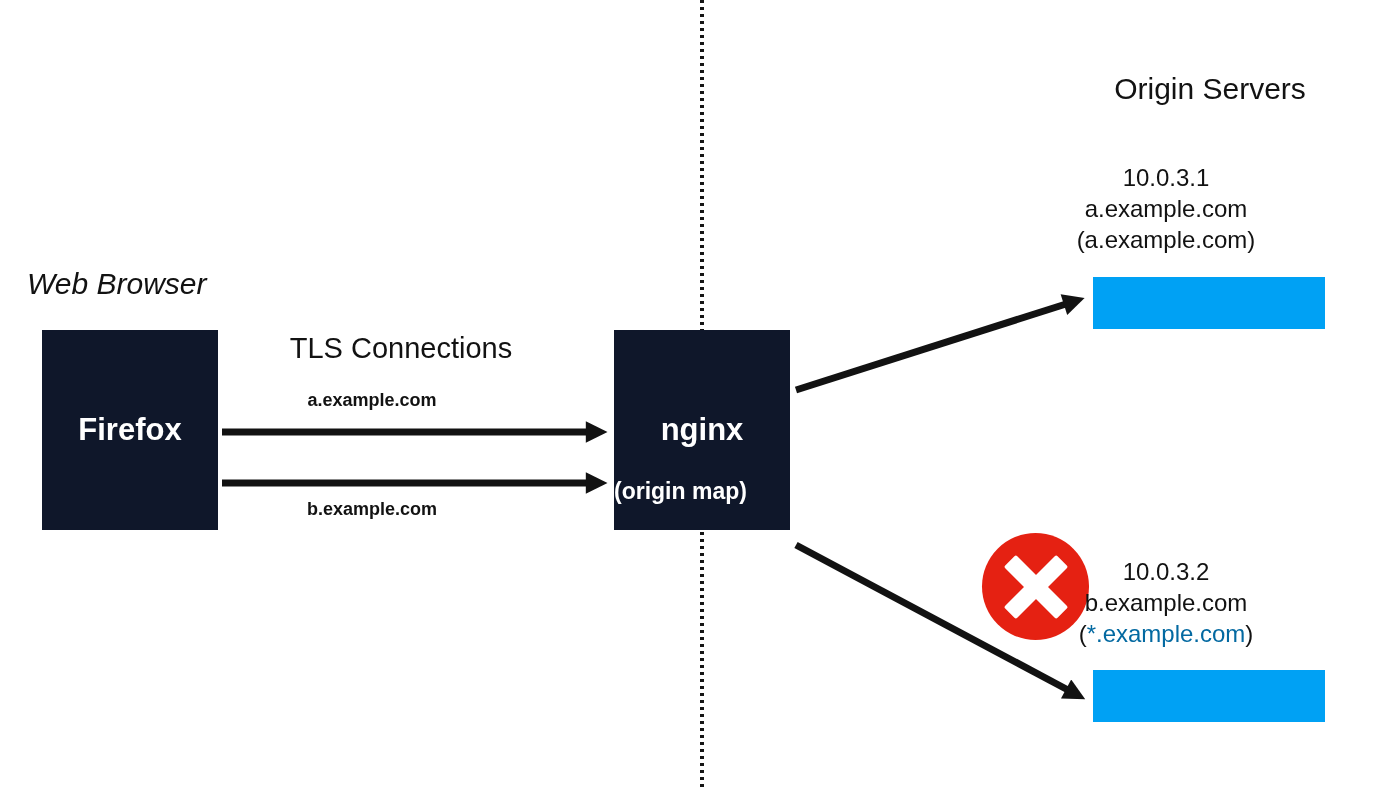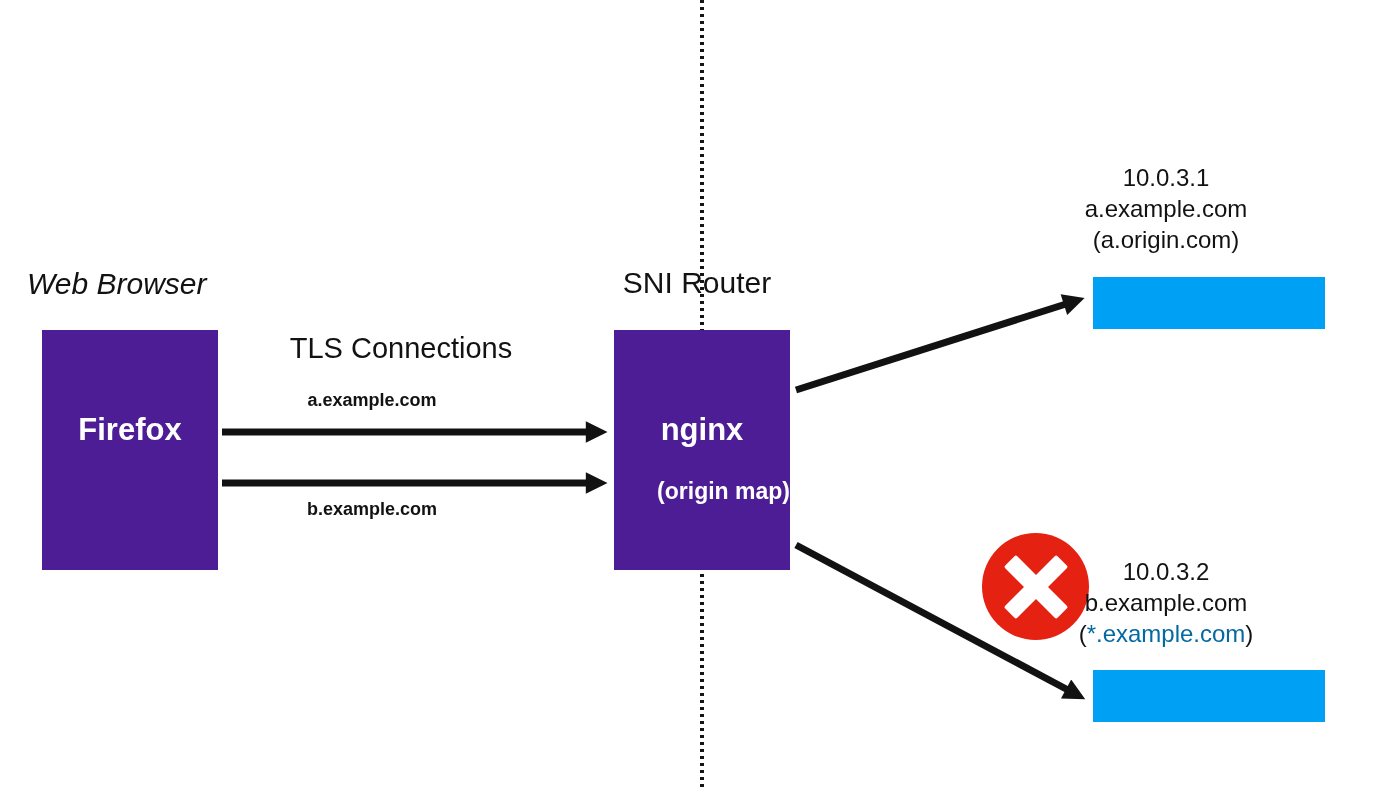--- a/index.html
+++ b/index.html
@@ -47,40 +47,40 @@
     left: 1060px; top: 108px; width: 300px;
     text-align: center;
     font-size: 22px;
     color: #121212;
   }
 
   
   .node-box {
     position: absolute;
     width: 176px;
-    height: 240px;
-    background: #4c1d95;
+    height: 200px;
+    background: #0f172a;
     color: #ffffff;
   }
   .firefox-box { left: 42px;  top: 330px; }
   .nginx-box   { left: 614px; top: 330px; }
   .node-label {
     position: absolute;
     left: 0; width: 100%;
     text-align: center;
     font-size: 31px;
     font-weight: 700;
     color: #ffffff;
   }
   .firefox-box .node-label { top: 82px; }
   .nginx-box   .node-label { top: 82px; }
   .node-sublabel {
     position: absolute;
     left: 0; top: 148px; width: 100%;
-    text-align: right;
+    text-align: left;
     font-size: 23px;
     font-weight: 600;
     color: #ffffff;
   }
 
   
   .conn-label {
     position: absolute;
     left: 252px;
     width: 240px;
@@ -169,31 +169,31 @@
 
   <div class="heading heading-web-browser">Web Browser</div>
   <div class="node-box firefox-box">
     <div class="node-label">Firefox</div>
   </div>
 
   <div class="heading heading-tls">TLS Connections</div>
   <div class="conn-label conn-label-a">a.example.com</div>
   <div class="conn-label conn-label-b">b.example.com</div>
 
-  <div class="heading heading-sni-router">SNI Router</div>
   <div class="node-box nginx-box">
     <div class="node-label">nginx</div>
     <div class="node-sublabel">(origin map)</div>
   </div>
 
+  <div class="heading heading-origin">Origin Servers</div>
 
   <div class="server-text server-text-a">
     <div>10.0.3.1</div>
     <div>a.example.com</div>
-    <div>(a.origin.com)</div>
+    <div>(a.example.com)</div>
   </div>
   <div class="server-box server-box-a"></div>
 
   <div class="error-badge"></div>
 
   <div class="server-text server-text-b">
     <div>10.0.3.2</div>
     <div>b.example.com</div>
     <div><span>(</span><span class="cert-red">*.example.com</span><span>)</span></div>
   </div>

